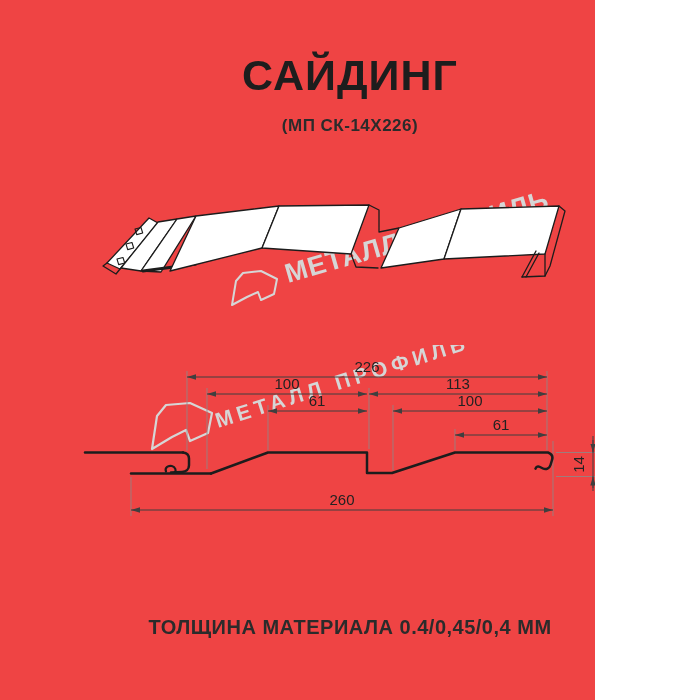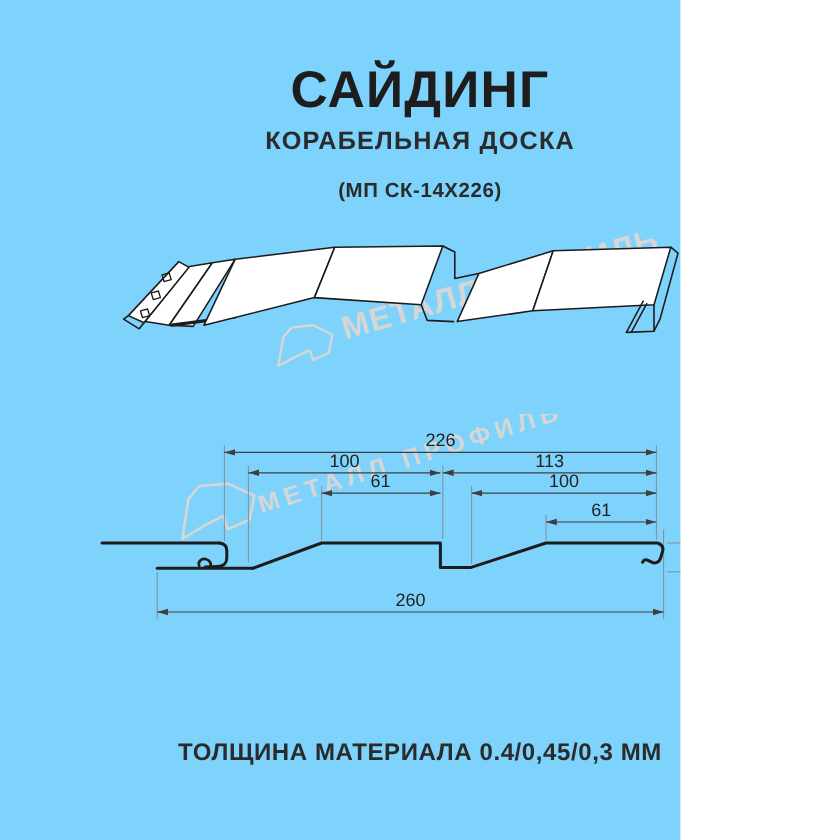--- a/index.html
+++ b/index.html
@@ -1,18 +1,19 @@
 <!DOCTYPE html>
 <html><head>
 <meta charset="utf-8">
 <style>
   html,body{margin:0;padding:0;background:#fff;}
   .canvas{
-    position:relative;width:567px;height:700px;background:#7dd3fc;overflow:hidden;
+    position:relative;width:567px;height:700px;background:#ef4444;overflow:hidden;
     font-family:"Liberation Sans", sans-serif;
+    padding-left:28px;
   }
   .header{position:absolute;left:0;top:54px;width:700px;text-align:center;}
   .title{
     font-size:43px;font-weight:bold;color:#1d1d1d;letter-spacing:1px;line-height:1.0;
   }
   .subtitle{
     margin-top:9px;font-size:21px;font-weight:bold;color:#2b2b2b;letter-spacing:1px;
   }
   .code{
     margin-top:19px;font-size:17px;font-weight:bold;color:#2b2b2b;letter-spacing:.5px;
@@ -32,21 +33,20 @@
   }
   svg{display:block;}
 </style>
 </head>
 <body>
 
 <div class="canvas">
 
   <div class="header">
     <div class="title">САЙДИНГ</div>
-    <div class="subtitle">КОРАБЕЛЬНАЯ ДОСКА</div>
     <div class="code">(МП СК-14Х226)</div>
   </div>
 
   <svg class="fig fig-3d" viewBox="95 186 490 126">
 
     <g>
       <path d="M232,305 L236,281 243,273 261,271 277,279 274,294 261,300 258,292 247,297 Z" fill="none" stroke="#d6d6d6" stroke-width="2" stroke-linejoin="round"></path>
       <text class="wm-text" x="288" y="283" font-size="27" letter-spacing="1" transform="rotate(-16 288 283)">МЕТАЛЛ ПРОФИЛЬ</text>
     </g>
 
@@ -133,15 +133,15 @@
     <g fill="none" stroke="#1c1c1c" stroke-width="2.5" stroke-linejoin="round" stroke-linecap="round">
       <line x1="85" y1="452.5" x2="183" y2="452.5"></line>
       <path d="M183,452.5 c4,0.5 6,2.8 6,6.3 l0,6.5 c0,4 -3,6.5 -7,6.7 l-11,0.5"></path>
       <path d="M166,471.5 c-1.5,-3.5 2,-6.5 5.8,-5.5 c3.5,1 4.8,4.5 3,6.3" stroke-width="2.2"></path>
       <line x1="131" y1="473.5" x2="211" y2="473.5"></line>
       <path d="M211,473.5 L268,452.5 L367,452.5 L367,473 L392,473 L455,452.5 L548,452.5
                c4,1.5 5,4.5 4,7.5 l-1.5,5 c-1,3.5 -4.5,5 -7.5,3.5 l-3,-1.5 c-2,-1 -3.8,-0.4 -4.5,1.6"></path>
     </g>
   </svg>
 
-  <div class="footer">ТОЛЩИНА МАТЕРИАЛА 0.4/0,45/0,3 ММ</div>
+  <div class="footer">ТОЛЩИНА МАТЕРИАЛА 0.4/0,45/0,4 ММ</div>
 
 </div>
 
 </body></html>

